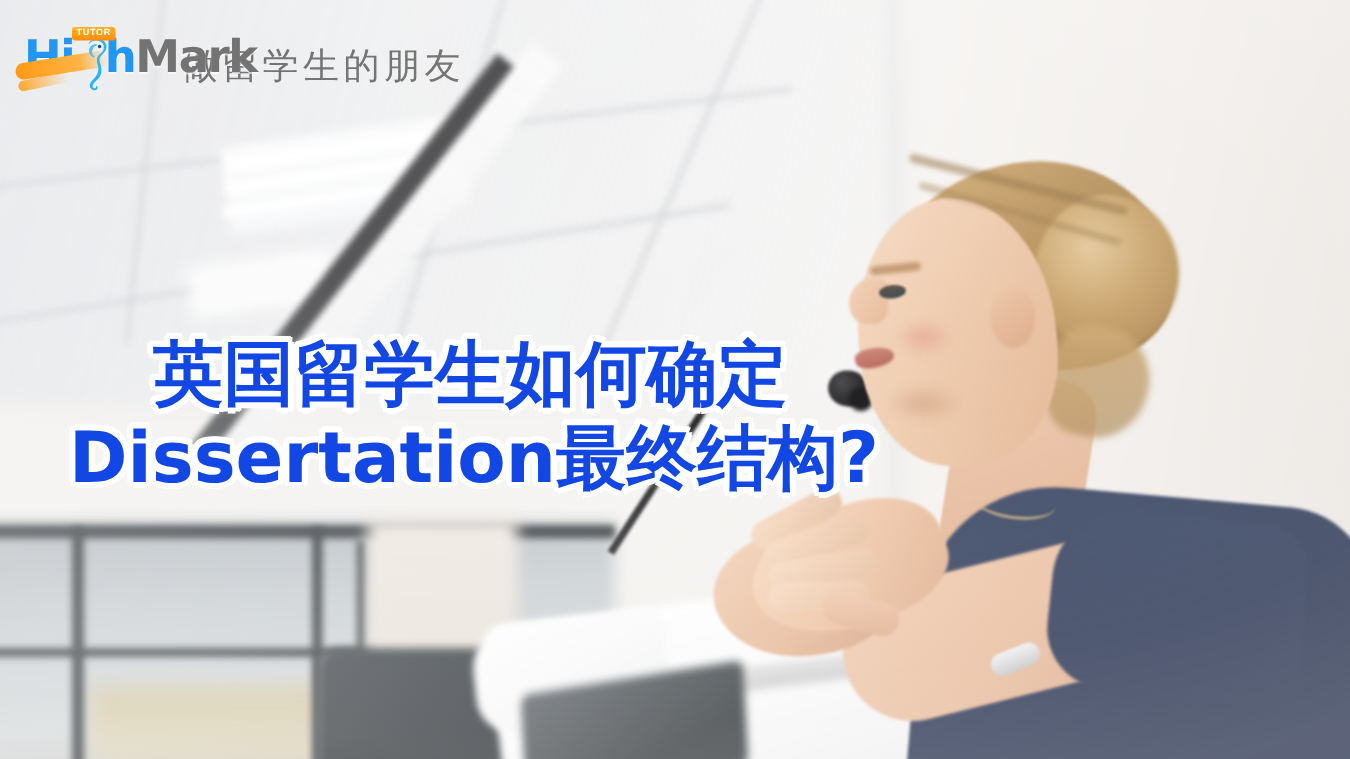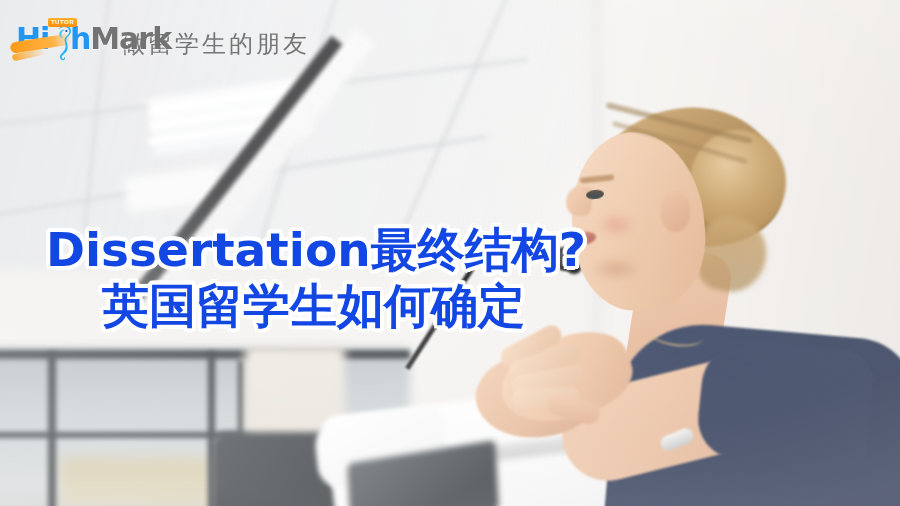--- a/index.html
+++ b/index.html
@@ -655,17 +655,17 @@
                  C9.2 12.4 8.2 11 8.4 9.4 C8.6 7.2 10 5.4 12 5
                  C11.6 4.6 11.2 4.4 10.6 4.4 Z" fill="#4fc3f7"></path>
         <circle cx="13.4" cy="6" r="1.1" fill="#0d47a1"></circle>
       </svg>
       <div class="logo-badge">TUTOR</div>
     </div>
     <div class="tagline">做留学生的朋友</div>
   </div>
 
   <div class="headline">
+    <div class="hl-line hl-line1">英国留学生如何确定</div>
     <div class="hl-line hl-line2">Dissertation最终结构?</div>
-    <div class="hl-line hl-line1">英国留学生如何确定</div>
   </div>
 
 </div>
 
 </body></html>

